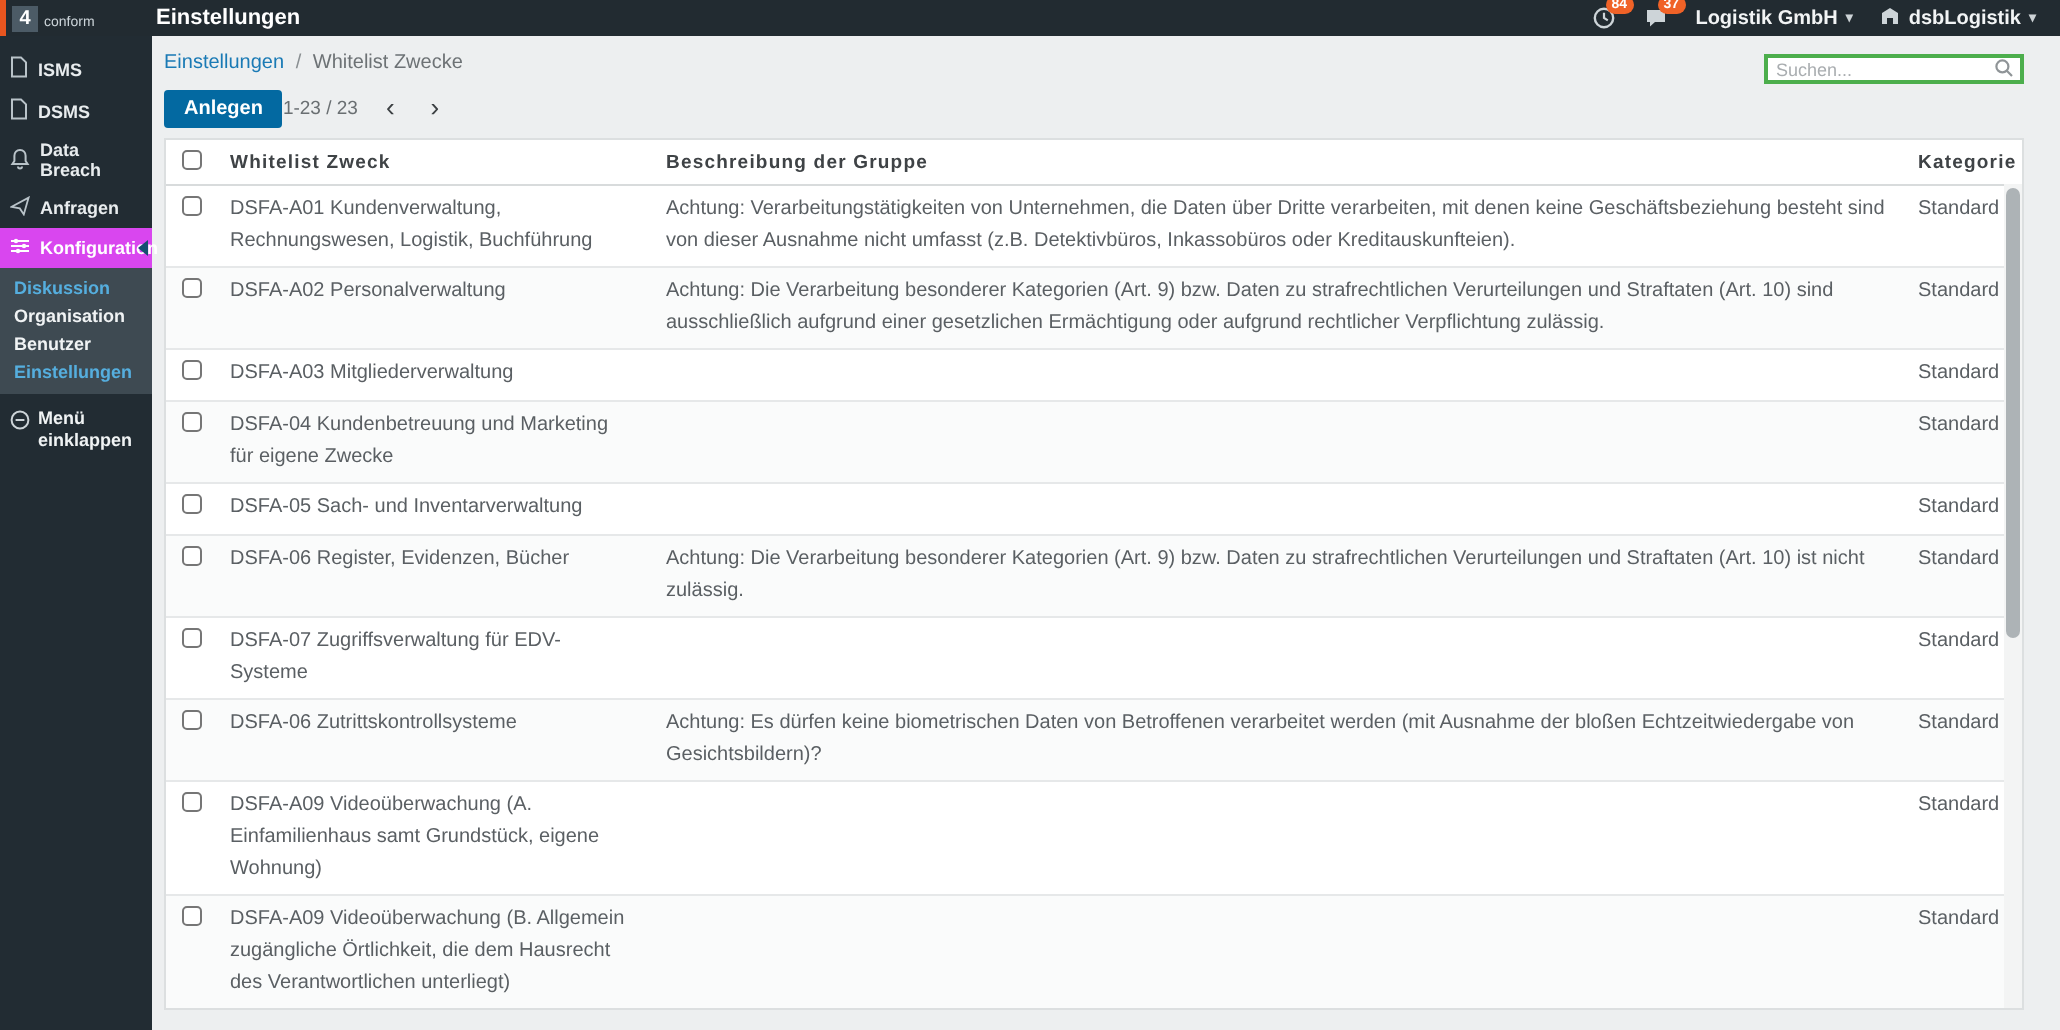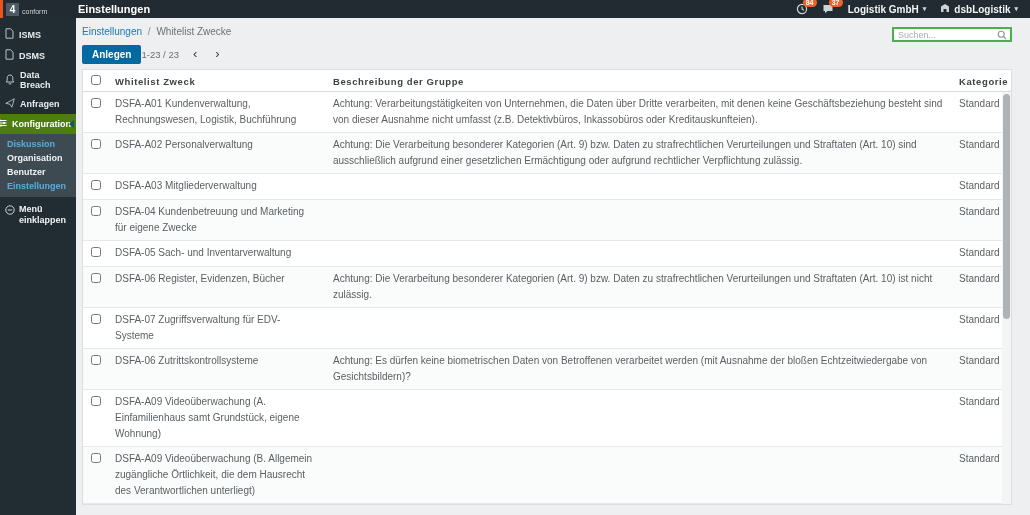--- a/index.html
+++ b/index.html
@@ -21,36 +21,36 @@
   .badge { position:absolute; top:-5px; left:7px; background:#f06227; color:#fff;
            font-size:7px; font-weight:bold; line-height:9px; padding:0 3px; border-radius:6px; }
   .top-menu { color:#f2f4f5; font-size:10px; font-weight:bold; display:flex; align-items:center; gap:4px; cursor:pointer; }
   .caret { font-size:7px; color:#cdd3d6; }
 
   
   .sidebar { position:absolute; top:18px; left:0; width:76px; height:497px; background:#222c33; z-index:20; }
   .nav-item { display:flex; align-items:center; gap:5px; padding:4px 5px; color:#e8ecee;
               font-size:9px; font-weight:bold; cursor:pointer; position:relative; }
   .nav-item svg { flex:0 0 auto; }
-  .nav-item.active { background:#4d7c0f; color:#fff;justify-content:flex-end; }
+  .nav-item.active { background:#d946ef; color:#fff; }
   .nav-item.active .notch { position:absolute; right:2px; top:50%; margin-top:-4px; width:0; height:0;
         border-top:4px solid transparent; border-bottom:4px solid transparent; border-right:5px solid #14506f; }
   .submenu { background:#3e4a52; padding:3px 0 4px 0; }
   .sub-item { font-size:9px; font-weight:bold; color:#f0f3f4; padding:2px 4px 2px 7px; cursor:pointer; }
   .sub-item.hl { color:#55aede; }
   .collapse-item { display:flex; gap:4px; padding:7px 16px 0 5px; color:#f0f3f4;
                    font-size:9px; font-weight:bold; cursor:pointer; line-height:11px; }
 
   
   .content { position:absolute; top:18px; left:70px; width:960px; height:497px;
              background:#edeff0; padding:8px 18px 0 12px; }
   .breadcrumb { font-size:10px; color:#6d7275; }
   .crumb-link { color:#1a7ab5; cursor:pointer; }
   .crumb-sep { color:#8a8f92; margin:0 3px; }
-  .search-box { position:absolute; top:9px; right:18px; width:120px; height:15px;
+  .search-box { position:absolute; top:9px; right:18px; width:130px; height:15px;
                 border:2px solid #4cae4c; background:#fff; display:flex; align-items:center; }
   .search-box input { border:0; outline:0; flex:1; font-size:9px; padding:0 2px 0 4px;
                       color:#555; font-family:"Liberation Sans", sans-serif; width:90px; }
   .search-box input::placeholder { color:#a9adb0; }
   .search-box svg { margin-right:3px; }
 
   .toolbar { display:flex; align-items:center; margin-top:7px; height:20px; }
   .btn-create { background:#0369a1; color:#fff; border:0; font-size:10px; font-weight:bold;
                 padding:4px 10px; border-radius:2px; cursor:pointer; font-family:"Liberation Sans", sans-serif; }
   .btn-group { display:flex; margin:0 auto; transform:translateX(-35px); }

